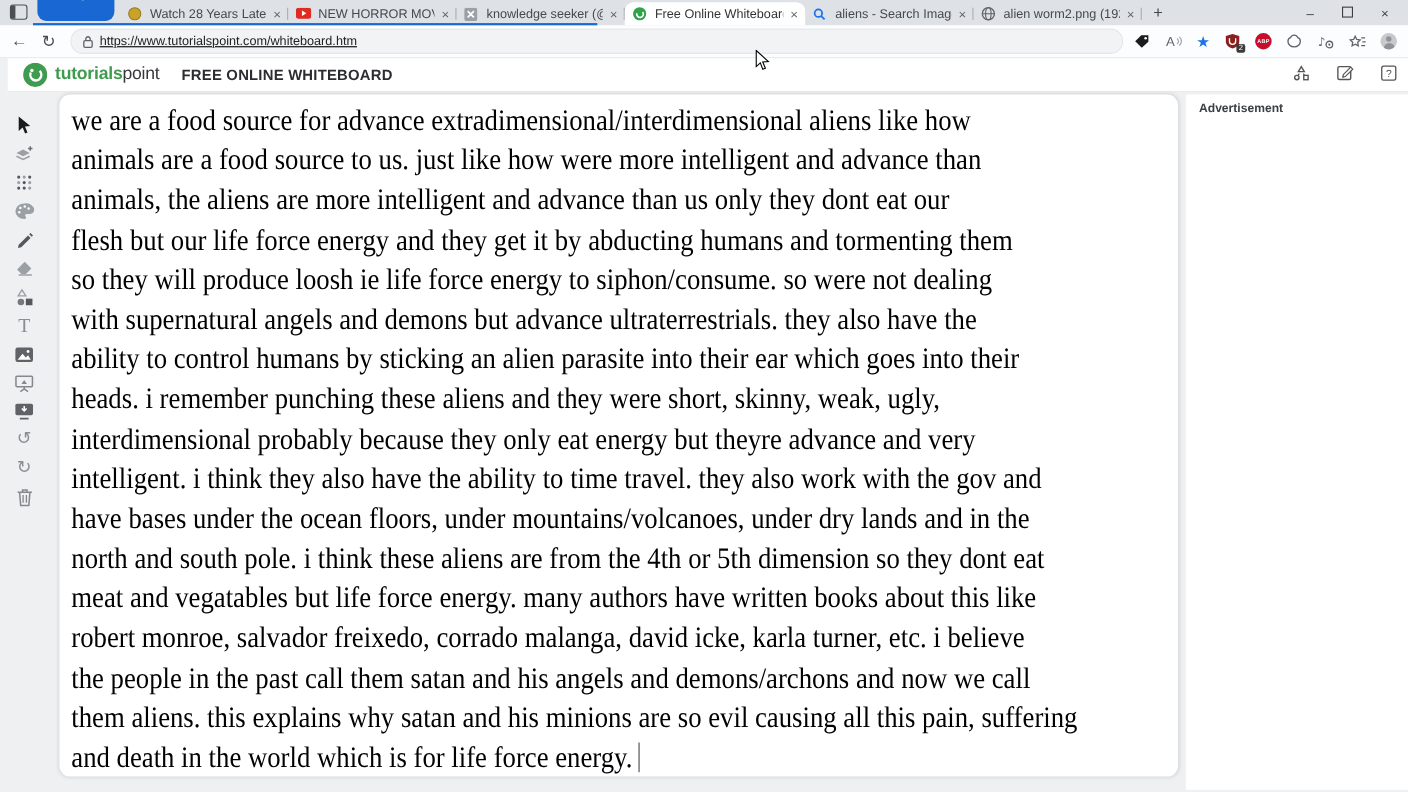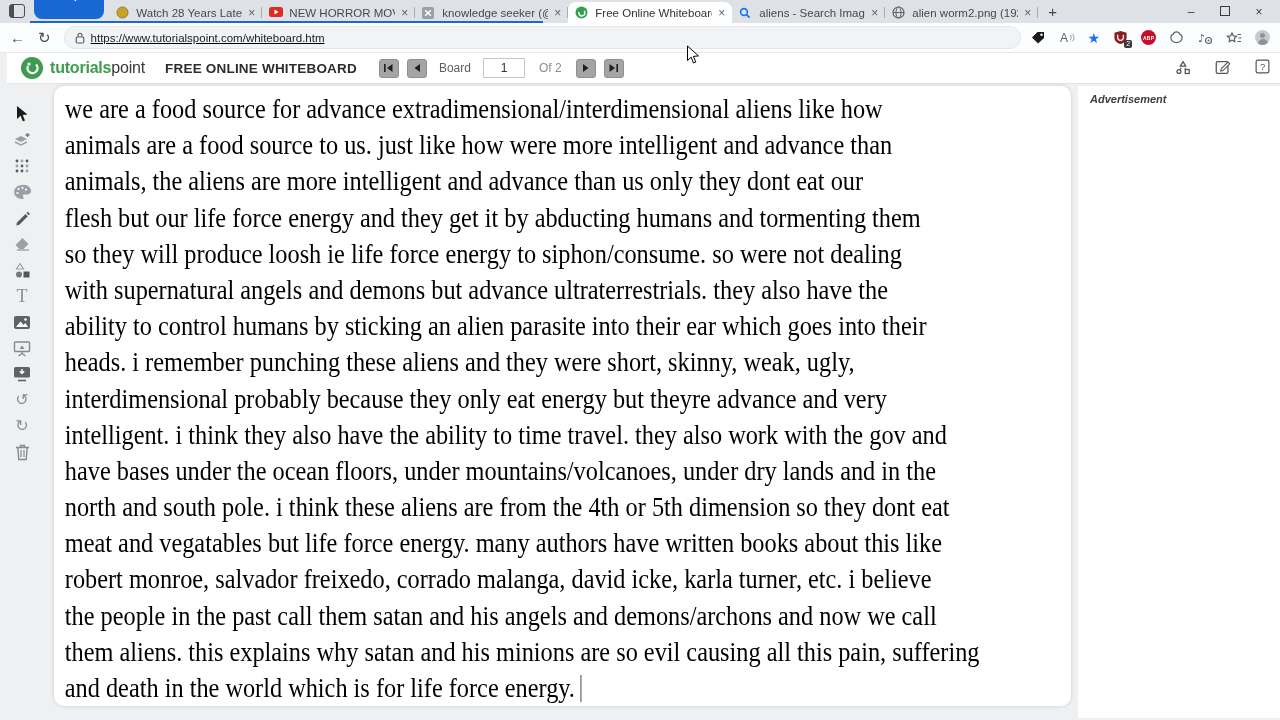--- a/index.html
+++ b/index.html
@@ -71,21 +71,21 @@
   .tool .serifT{font-family:"Liberation Serif",serif;font-size:18px;color:#8a8f94;}
 
   .wb-panel{position:absolute;left:54px;top:2px;width:1017px;height:620px;background:#fff;
             border-radius:10px;box-shadow:0 0 4px rgba(0,0,0,.14);overflow:hidden;}
   .wb-text{padding:5px 0 0 12px;transform:scaleX(.9);transform-origin:0 0;width:1120px;
            font-family:"Liberation Serif",serif;font-size:27px;color:#000;}
   .wb-line{height:36.2px;line-height:36.2px;white-space:nowrap;}
   .caret{display:inline-block;width:1.5px;height:27px;background:#333;margin-left:6px;vertical-align:-5px;}
 
   .ad-panel{position:absolute;left:1078px;top:2px;width:202px;height:632px;background:#fff;}
-  .ad-label{font-size:11px;font-weight:bold;color:#3c4043;padding:7px 0 6px 12px;font-style:italic;}
+  .ad-label{font-size:11px;font-weight:bold;color:#3c4043;padding:7px 0 6px 12px;}
 
   .mouse-cursor{position:absolute;left:686px;top:45px;z-index:60;}
 </style>
 </head>
 <body>
 
 <div class="stage">
 
   <div class="tabstrip">
     <span class="tab-actions"></span>
@@ -218,47 +218,20 @@
 
   <div class="wbheader">
     <svg width="22" height="22" viewBox="0 0 22 22">
       <circle cx="11" cy="11" r="11" fill="#3e9b4f"></circle>
       <path d="M7 9 a5 5 0 1 0 8 -1.5" fill="none" stroke="#fff" stroke-width="2.2"></path>
       <circle cx="8" cy="7" r="1.6" fill="#fff"></circle>
     </svg>
     <span class="brand"><span class="g" style="color:#3e9b4f">tutorials</span><span class="d">point</span></span>
     <span class="wb-title">FREE ONLINE WHITEBOARD</span>
 
-    <div class="board-nav">
-      <span class="nav-btn">
-        <svg width="11" height="10" viewBox="0 0 11 10">
-            <rect x="1" y="1" width="1.6" height="8" fill="#1f1f1f"></rect>
-            <path d="M9.5 1 L4 5 L9.5 9 Z" fill="#1f1f1f"></path>
-          </svg>
-      </span>
-      <span class="nav-btn">
-        <svg width="8" height="10" viewBox="0 0 8 10">
-            <path d="M7 1 L1.5 5 L7 9 Z" fill="#1f1f1f"></path>
-          </svg>
-      </span>
-      <span class="board-lbl">Board</span>
-      <input class="board-input" value="1" style="">
-      <span class="board-of">Of 2</span>
-      <span class="nav-btn">
-        <svg width="8" height="10" viewBox="0 0 8 10">
-            <path d="M1 1 L6.5 5 L1 9 Z" fill="#1f1f1f"></path>
-          </svg>
-      </span>
-      <span class="nav-btn">
-        <svg width="11" height="10" viewBox="0 0 11 10">
-            <path d="M1.5 1 L7 5 L1.5 9 Z" fill="#1f1f1f"></path>
-            <rect x="8.4" y="1" width="1.6" height="8" fill="#1f1f1f"></rect>
-          </svg>
-      </span>
-    </div>
 
     <div class="hdr-icons">
       <span>
         <svg width="18" height="18" viewBox="0 0 20 20">
             <path d="M10 4 L13 9 H7 Z" fill="none" stroke="#555" stroke-width="1.4"></path>
             <circle cx="5.5" cy="15" r="2.2" fill="none" stroke="#555" stroke-width="1.4"></circle>
             <rect x="12.5" y="12.8" width="4.4" height="4.4" fill="none" stroke="#555" stroke-width="1.4"></rect>
             <path d="M8 11 L6.5 13 M12 11 L13.5 13" stroke="#555" stroke-width="1.2"></path>
           </svg>
       </span>

